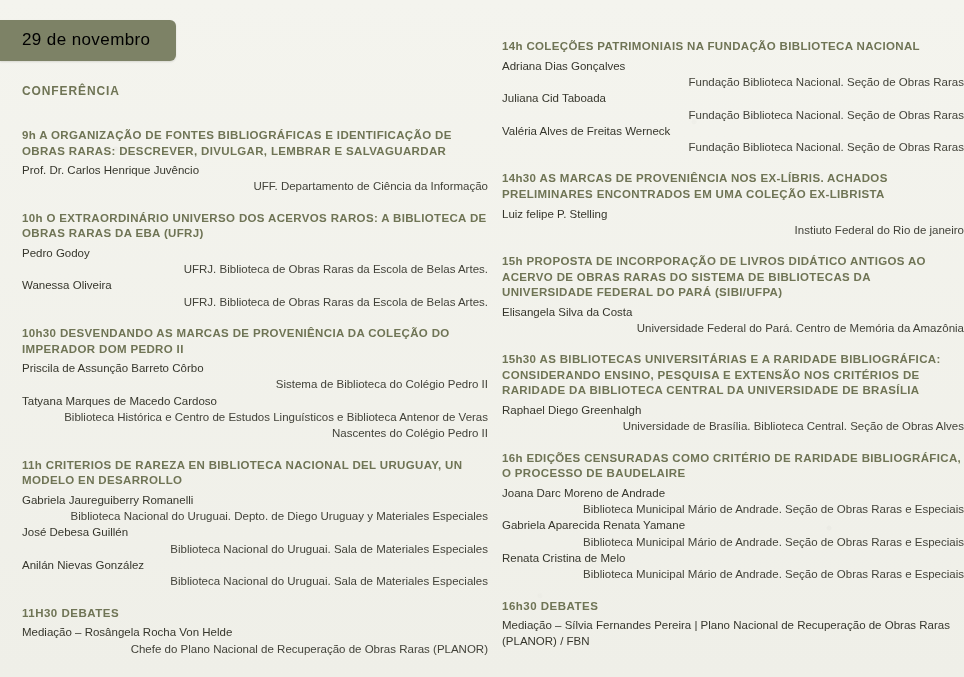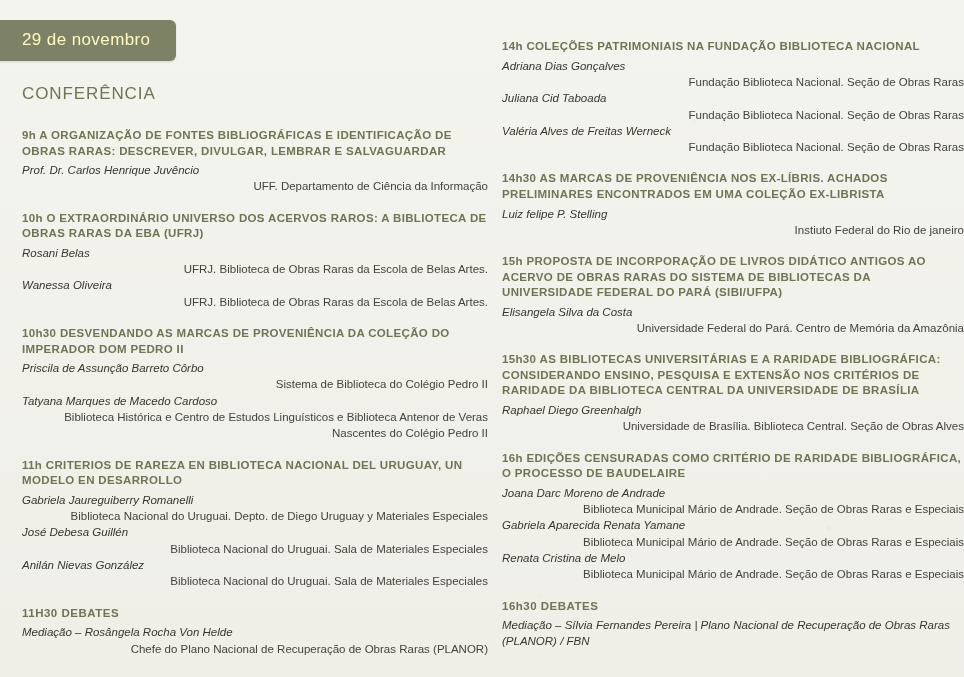--- a/index.html
+++ b/index.html
@@ -35,21 +35,21 @@
     width: 964px;
     height: 677px;
     box-sizing: border-box;
   }
 
   .date-banner {
     position: absolute;
     left: 0;
     top: 20px;
     background: #7d8266;
-    color: #fef9c3;
+    color: #000000;
     font-size: 17px;
     letter-spacing: 0.4px;
     padding: 10px 26px 11px 22px;
     border-radius: 0 6px 6px 0;
     box-shadow: 0 1px 2px rgba(0,0,0,0.12);
   }
 
   .columns {
     position: absolute;
     top: 84px;
@@ -67,45 +67,44 @@
     padding-right: 14px;
   }
   .col-right {
     width: 462px;
     padding-left: 0px;
     margin-top: -45px;
   }
 
   .section-label {
     color: #6f7455;
-    font-size: 17px;
-    font-weight: normal;
+    font-size: 12px;
+    font-weight: bold;
     letter-spacing: 0.9px;
-    margin-bottom: 24px;
+    margin-bottom: 30px;
   }
 
   .entry {
     margin-bottom: 16px;
   }
   .entry-title {
     color: #6f7455;
     font-size: 11.5px;
     font-weight: bold;
     letter-spacing: 0.35px;
     line-height: 1.35;
     margin-bottom: 3px;
   }
   .entry-line {
     color: #3f3f35;
     font-size: 11.5px;
     line-height: 1.42;
   }
   .entry-line.person {
     color: #36362c;
-    font-style: italic;
   }
   .entry-line.affil {
     color: #43433a;
     text-align: right;
   }
 
   .debates .entry-title {
     letter-spacing: 0.5px;
   }
 </style>
@@ -124,21 +123,21 @@
       <div class="section-label">CONFERÊNCIA</div>
 
       <div class="entry">
         <div class="entry-title">9h A ORGANIZAÇÃO DE FONTES BIBLIOGRÁFICAS E IDENTIFICAÇÃO DE OBRAS RARAS: DESCREVER, DIVULGAR, LEMBRAR E SALVAGUARDAR</div>
         <div class="entry-line person">Prof. Dr. Carlos Henrique Juvêncio</div>
         <div class="entry-line affil">UFF. Departamento de Ciência da Informação</div>
       </div>
 
       <div class="entry">
         <div class="entry-title">10h O EXTRAORDINÁRIO UNIVERSO DOS ACERVOS RAROS: A BIBLIOTECA DE OBRAS RARAS DA EBA (UFRJ)</div>
-        <div class="entry-line person">Rosani Belas</div>
+        <div class="entry-line person">Pedro Godoy</div>
         <div class="entry-line affil">UFRJ. Biblioteca de Obras Raras da Escola de Belas Artes.</div>
         <div class="entry-line person">Wanessa Oliveira</div>
         <div class="entry-line affil">UFRJ. Biblioteca de Obras Raras da Escola de Belas Artes.</div>
       </div>
 
       <div class="entry">
         <div class="entry-title">10h30 DESVENDANDO AS MARCAS DE PROVENIÊNCIA DA COLEÇÃO DO IMPERADOR DOM PEDRO II</div>
         <div class="entry-line person">Priscila de Assunção Barreto Côrbo</div>
         <div class="entry-line affil">Sistema de Biblioteca do Colégio Pedro II</div>
         <div class="entry-line person">Tatyana Marques de Macedo Cardoso</div>

